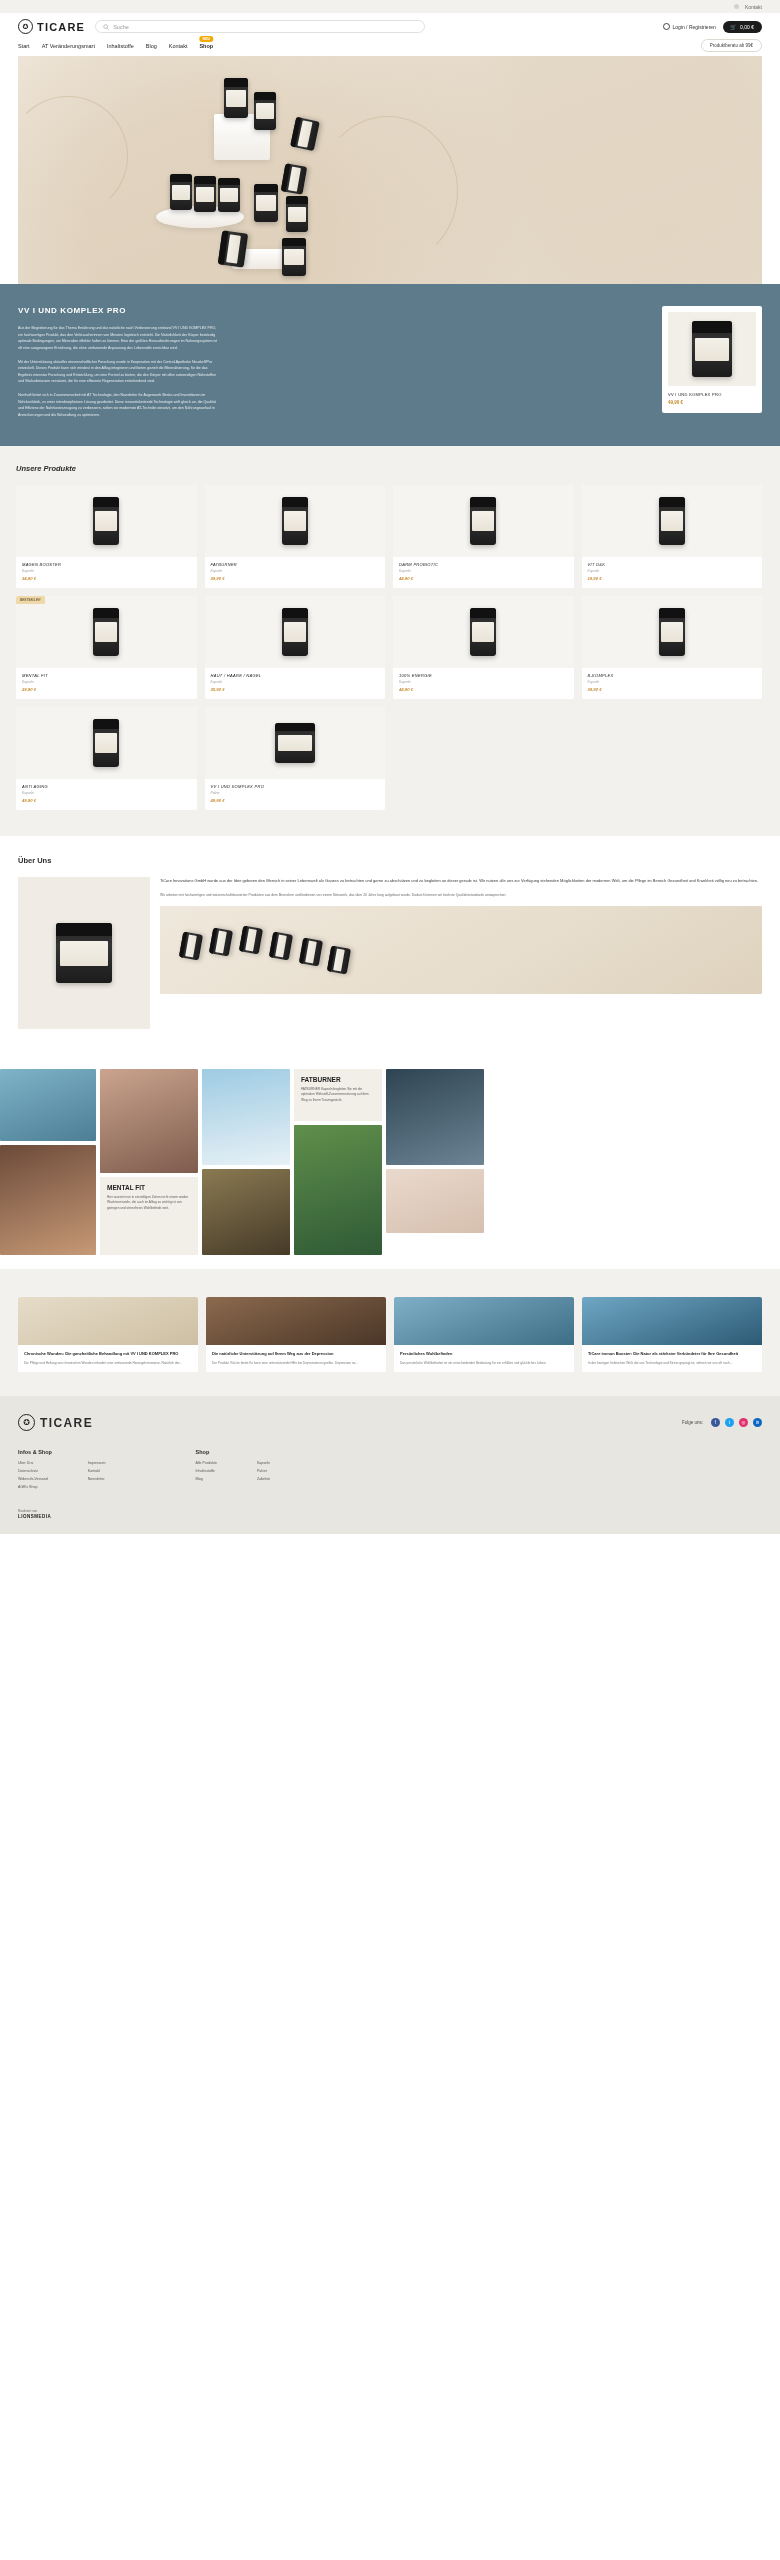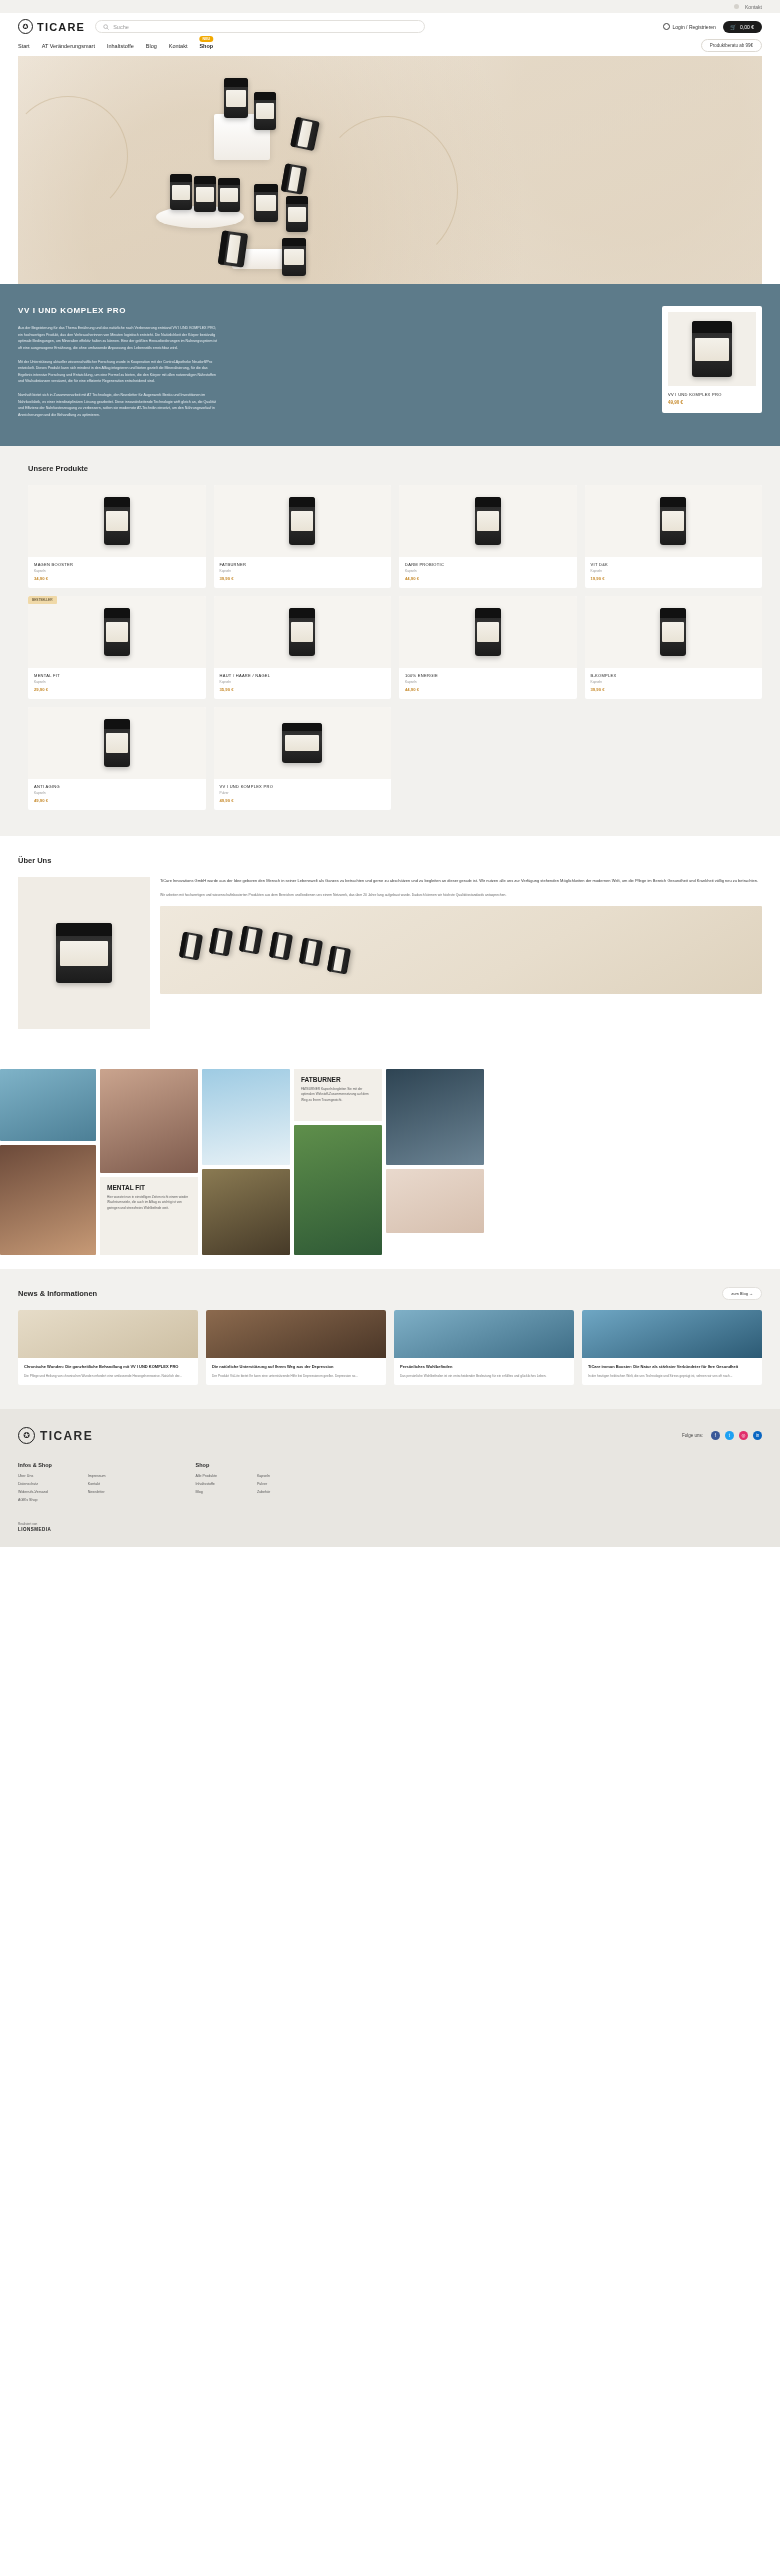--- a/index.html
+++ b/index.html
@@ -100,21 +100,21 @@
     align-self: flex-start;
   }
   .feature-card .thumb {
     height: 74px; background: #f2efe9; display: flex; align-items: center; justify-content: center;
     margin-bottom: 6px;
   }
   .feature-card .name { font-size: 4px; letter-spacing: .3px; }
   .feature-card .price { font-size: 4.5px; color: #c6892a; margin-top: 3px; font-weight: 700; }
 
   
-  .products { background: #f2f1ee; padding: 18px 18px 26px 28px; }
+  .products { background: #f2f1ee; padding: 18px 18px 26px 16px; font-style: italic; }
   .sec-title { font-size: 7.5px; font-weight: 600; margin-bottom: 12px; }
   .grid { display: grid; grid-template-columns: repeat(4, 1fr); gap: 8px; }
   .card { background: #fff; border-radius: 2px; overflow: hidden; position: relative; }
   .card .img { height: 72px; background: #f6f4f0; display: flex; align-items: center; justify-content: center; }
   .card .meta { padding: 5px 6px 7px 6px; }
   .card .t { font-size: 4px; letter-spacing: .3px; color: #1d1d1d; }
   .card .s { font-size: 3.2px; color: #999; margin-top: 2px; }
   .card .p { font-size: 4.2px; color: #c6892a; font-weight: 700; margin-top: 3px; }
   .ribbon {
     position: absolute; top: -8px; left: 0; background: #f0d9a8; color: #3d3017;
@@ -470,24 +470,20 @@
       </div>
       <div class="tile" style="height:130px; background:linear-gradient(165deg,#5f8f4b,#2f5a36);"></div>
     </div>
     <div class="col" style="width:98px">
       <div class="tile" style="height:96px; background:linear-gradient(160deg,#2e4453,#6c8494);"></div>
       <div class="tile" style="height:64px; background:linear-gradient(160deg,#e9d9cd,#d6bfae);"></div>
     </div>
   </div>
 
   <div class="news">
-    <div class="news-head">
-      <div class="sec-title" style="margin:0">News &amp; Informationen</div>
-      <div class="news-btn">zum Blog →</div>
-    </div>
     <div class="news-grid">
       <div class="ncard">
         <div class="img" style="background:linear-gradient(160deg,#e6dcc8,#cdbfa3);"></div>
         <div class="body">
           <h4>Chronische Wunden: Die ganzheitliche Behandlung mit VV I UND KOMPLEX PRO</h4>
           <p>Die Pflege und Heilung von chronischen Wunden erfordert eine umfassende Herangehensweise. Natürlich der...</p>
         </div>
       </div>
       <div class="ncard">
         <div class="img" style="background:linear-gradient(160deg,#8c6a4e,#4a3627);"></div>

